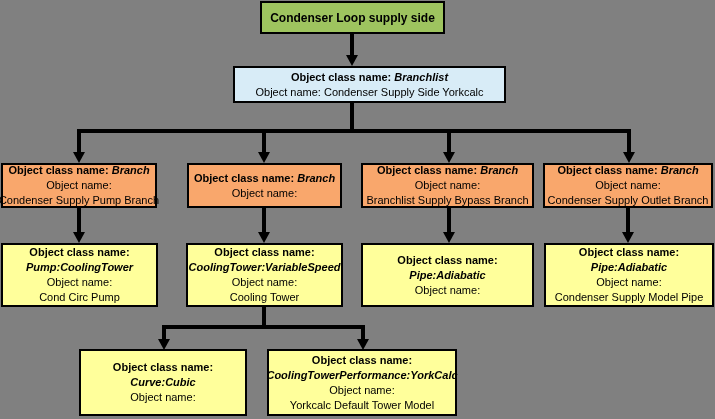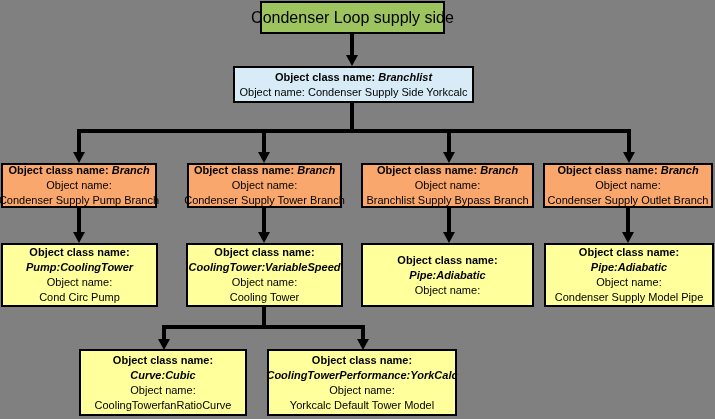--- a/index.html
+++ b/index.html
@@ -28,21 +28,21 @@
     font-size:11px;
     line-height:15px;
     white-space:nowrap;
   }
   .b{font-weight:bold;}
   .bi{font-weight:bold;font-style:italic;}
   .green{background:#9EC45F;}
   .blue{background:#D8ECF7;}
   .orange{background:#F9A76C;text-align:right;}
   .yellow{background:#FFFF9B;}
-  .title-line{font-size:16px;font-weight:normal;white-space:nowrap;}
+  .title-line{font-size:12px;font-weight:bold;white-space:nowrap;}
   .conn{position:absolute;background:#000;}
   .arr{
     position:absolute;width:0;height:0;
     border-left:6px solid transparent;
     border-right:6px solid transparent;
     border-top:11px solid #000;
   }
 </style>
 </head>
 <body>
@@ -77,35 +77,34 @@
   <div class="conn" style="left:162px;top:325px;width:203px;height:4px;"></div>
   <div class="conn" style="left:162px;top:325px;width:4px;height:16px;"></div>
   <div class="conn" style="left:361px;top:325px;width:4px;height:16px;"></div>
   <div class="arr" style="left:158px;top:339px;"></div>
   <div class="arr" style="left:357px;top:339px;"></div>
 
   <div class="node green" style="left:260px;top:1px;width:185px;height:33px;">
     <div class="title-line">Condenser Loop supply side</div>
   </div>
 
-  <div class="node blue" style="left:233px;top:66px;width:241px;height:37px;">
+  <div class="node blue" style="left:233px;top:66px;width:273px;height:37px;">
     <div class="line"><span class="b">Object class name:</span> <span class="bi">Branchlist</span></div>
     <div class="line"><span>Object name:</span> <span>Condenser Supply Side Yorkcalc</span></div>
   </div>
 
   <div class="node orange" style="left:1px;top:163px;width:156px;height:45px;">
     <div class="line"><span class="b">Object class name:</span> <span class="bi">Branch</span></div>
     <div class="line">Object name:</div>
     <div class="line">Condenser Supply Pump Branch</div>
   </div>
 
   <div class="node orange" style="left:187px;top:163px;width:155px;height:45px;">
     <div class="line"><span class="b">Object class name:</span> <span class="bi">Branch</span></div>
     <div class="line">Object name:</div>
-    <div class="line">Condenser Supply Tower Branch</div>
   </div>
 
   <div class="node orange" style="left:361px;top:163px;width:173px;height:45px;">
     <div class="line"><span class="b">Object class name:</span> <span class="bi">Branch</span></div>
     <div class="line">Object name:</div>
     <div class="line">Branchlist Supply Bypass Branch</div>
   </div>
 
   <div class="node orange" style="left:543px;top:163px;width:170px;height:45px;">
     <div class="line"><span class="b">Object class name:</span> <span class="bi">Branch</span></div>
@@ -137,21 +136,20 @@
     <div class="line b">Object class name:</div>
     <div class="line bi">Pipe:Adiabatic</div>
     <div class="line">Object name:</div>
     <div class="line">Condenser Supply Model Pipe</div>
   </div>
 
   <div class="node yellow" style="left:79px;top:349px;width:168px;height:67px;">
     <div class="line b">Object class name:</div>
     <div class="line bi">Curve:Cubic</div>
     <div class="line">Object name:</div>
-    <div class="line">CoolingTowerfanRatioCurve</div>
   </div>
 
   <div class="node yellow" style="left:267px;top:349px;width:190px;height:67px;">
     <div class="line b">Object class name:</div>
     <div class="line bi">CoolingTowerPerformance:YorkCalc</div>
     <div class="line">Object name:</div>
     <div class="line">Yorkcalc Default Tower Model</div>
   </div>
 
 </div>

